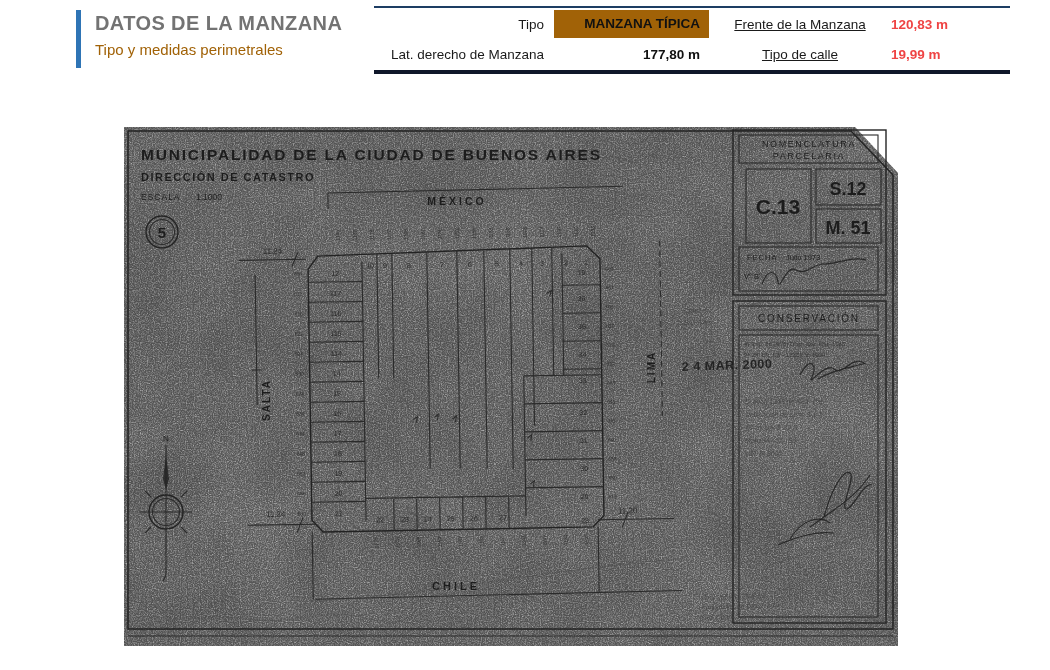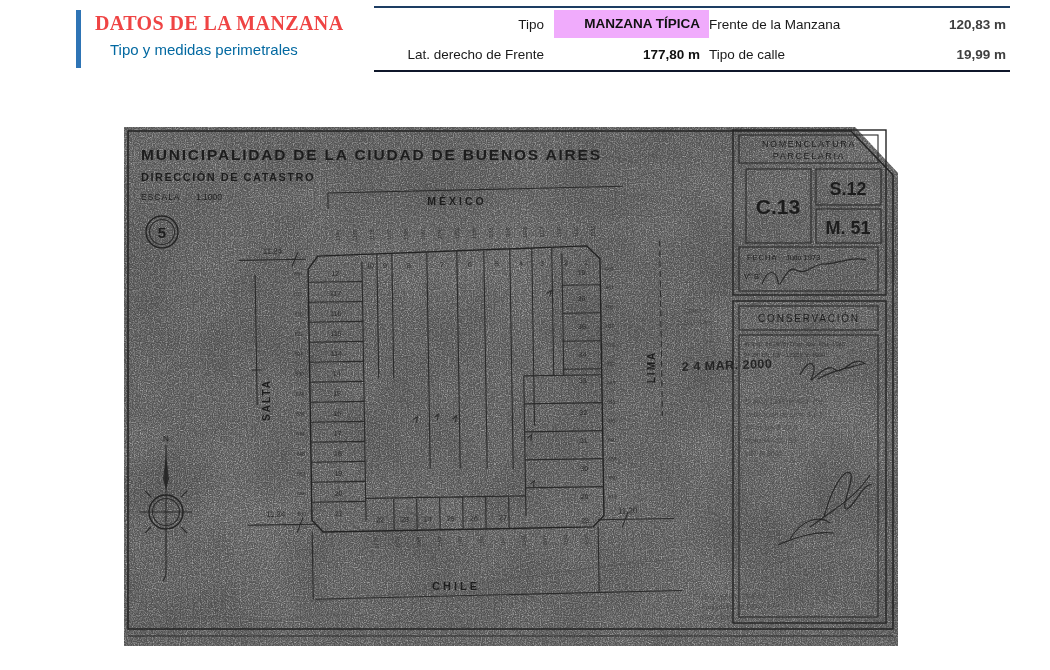--- a/index.html
+++ b/index.html
@@ -1,32 +1,32 @@
 <!DOCTYPE html>
 <html><head>
 <meta charset="utf-8">
 <style>
   html,body{margin:0;padding:0;background:#fff;}
   .page{position:relative;width:1050px;height:670px;background:#ffffff;overflow:hidden;
         font-family:"Liberation Sans",sans-serif;}
   
   .accent-bar{position:absolute;left:76px;top:10px;width:5px;height:58px;background:#2e74b5;}
   .doc-title{position:absolute;left:95px;top:12px;font-size:20px;font-weight:bold;
-             color:#ef4444;letter-spacing:.4px;font-family:Liberation Serif, serif;}
-  .doc-subtitle{position:absolute;left:110px;top:41px;font-size:15px;color:#0369a1;}
+             color:#737373;letter-spacing:.4px;}
+  .doc-subtitle{position:absolute;left:95px;top:41px;font-size:15px;color:#a16207;}
   
   .data-table{position:absolute;left:374px;top:6px;width:636px;
-              border-top:2px solid #1d3d63;border-bottom:2px solid #0f172a;padding:1px 0;}
+              border-top:2px solid #1d3d63;border-bottom:4px solid #0f172a;padding:1px 0;}
   .trow{display:grid;grid-template-columns:172px 163px 182px 119px;height:30px;align-items:center;}
   .c{font-size:13.5px;color:#1a1a1a;white-space:nowrap;}
   .l1{text-align:right;padding-right:2px;}
   .v1{text-align:right;font-weight:bold;color:#111;padding-right:9px;}
-  .l2{text-align:left;}
-  .v2{text-align:right;font-weight:bold;color:#404040;padding-right:4px;}
-  .hl{background:#f0abfc;height:28px;line-height:28px;}
+  .l2{text-align:center;text-decoration:underline;}
+  .v2{text-align:left;font-weight:bold;color:#ef4444;padding-right:4px;}
+  .hl{background:#a16207;height:28px;line-height:28px;}
   
   svg{position:absolute;left:124px;top:127px;font-family:"Liberation Sans",sans-serif;}
   .ln{stroke:#2b2b2b;stroke-width:1.1;fill:none;}
   .lnb{stroke:#232323;stroke-width:1.5;fill:none;}
   .bx{stroke:#232323;stroke-width:1.4;fill:none;}
   .mt{fill:#1f1f1f;}
   .addr{font-size:5px;fill:#222;opacity:.78;}
   .lot{font-size:7px;fill:#1c1c1c;opacity:.85;}
   .note-stamp{font-size:6.2px;fill:#2a2a2a;opacity:.7;}
   .note-pencil{font-size:6.8px;fill:#3a3a3a;opacity:.6;font-style:italic;}
@@ -44,21 +44,21 @@
   <div class="doc-subtitle">Tipo y medidas perimetrales</div>
 
   <div class="data-table">
     <div class="trow">
       <div class="c l1">Tipo</div>
       <div class="c v1"><span class="hl" style="display:inline-block;padding:0 9px 0 30px;margin-right:-9px;">MANZANA TÍPICA</span></div>
       <div class="c l2">Frente de la Manzana</div>
       <div class="c v2">120,83 m</div>
     </div>
     <div class="trow">
-      <div class="c l1">Lat. derecho de Frente</div>
+      <div class="c l1">Lat. derecho de Manzana</div>
       <div class="c v1">177,80 m</div>
       <div class="c l2">Tipo de calle</div>
       <div class="c v2">19,99 m</div>
     </div>
   </div>
 
   <svg id="map" width="774" height="519" viewBox="0 0 774 519">
     <defs>
       <clipPath id="scanClip">
           <polygon points="0,0 731,0 774,46 774,519 0,519"></polygon>

